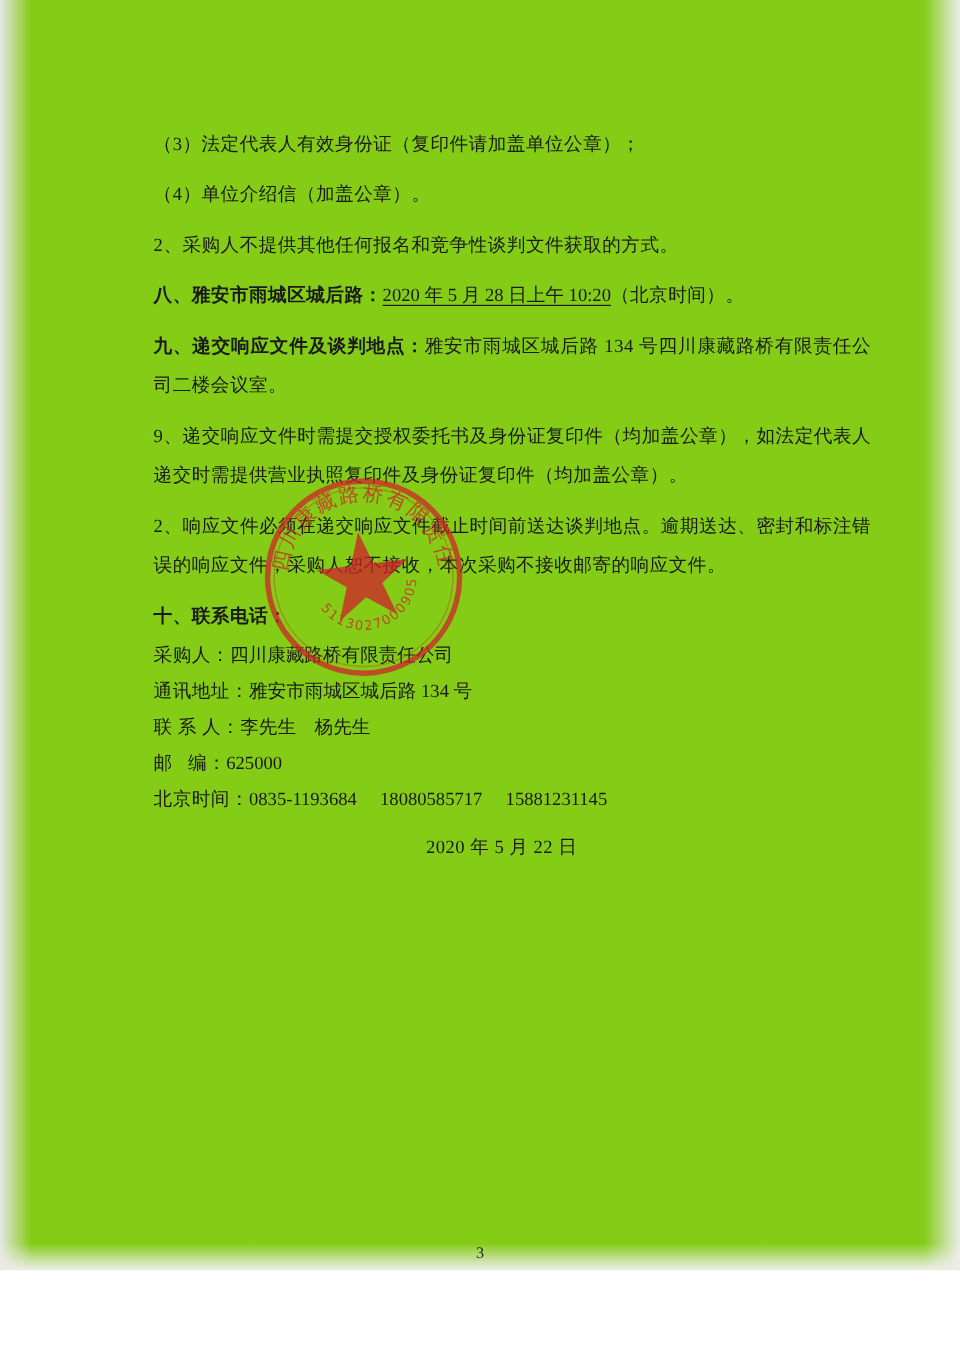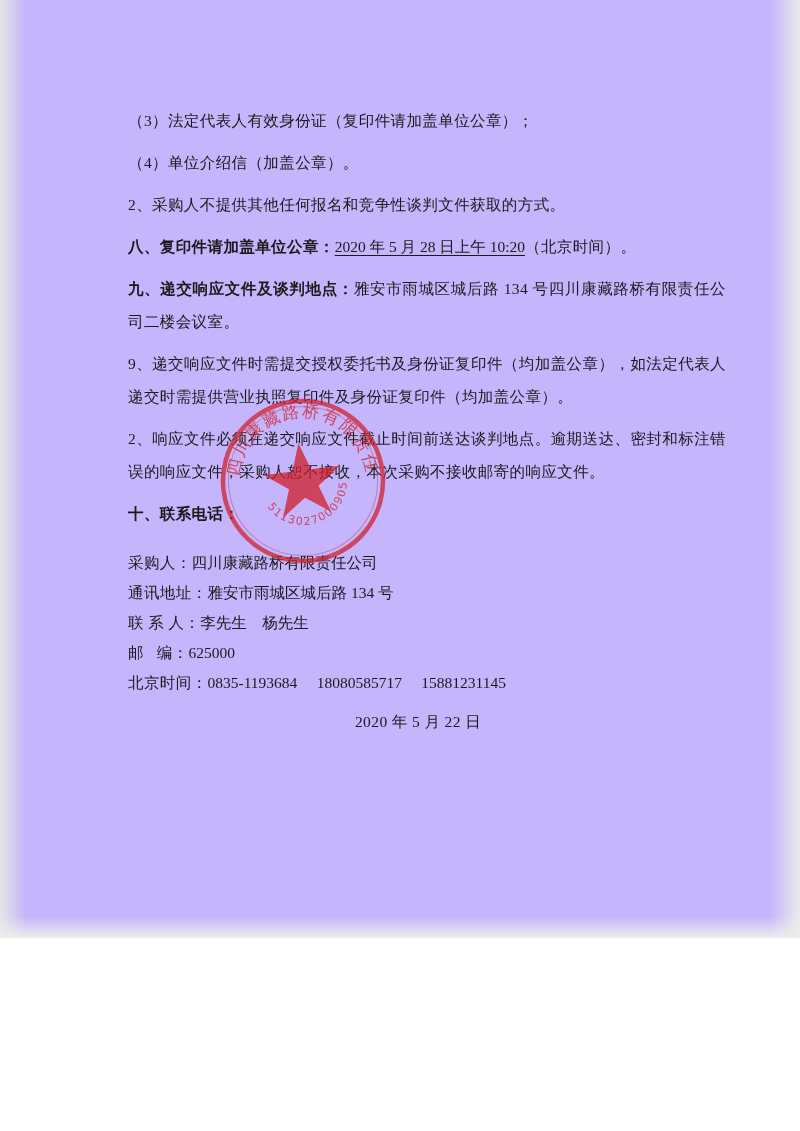--- a/index.html
+++ b/index.html
@@ -7,23 +7,23 @@
     padding: 0;
     background: #ffffff;
   }
   body {
     font-family: "Liberation Serif", "DejaVu Serif", serif;
     color: #1a1a1a;
   }
   #page {
     position: relative;
     width: 800px;
-    height: 938px;
+    height: 1058px;
     margin: 0 auto;
-    background: #c4b5fd;
+    background: #84cc16;
     overflow: hidden;
   }
   
   .scan-edge-left {
     position: absolute;
     left: 0; top: 0; bottom: 0; width: 26px;
     background: linear-gradient(to right, #e6e6e4, rgba(255,255,255,0));
     pointer-events: none;
   }
   .scan-edge-right {
@@ -60,21 +60,21 @@
     text-decoration: underline;
     text-underline-offset: 3px;
   }
   .num-lat {
     font-family: "Liberation Serif", serif;
     letter-spacing: 0;
   }
 
   
   .contact-block {
-    margin-top: 18px;
+    margin-top: 2px;
   }
   .contact-line {
     font-size: 15.5px;
     line-height: 30px;
     white-space: pre;
     letter-spacing: 0.4px;
   }
   .contact-line .lbl {
     display: inline-block;
   }
@@ -120,21 +120,21 @@
 
   <div class="doc-body">
 
     <p class="para">（3）法定代表人有效身份证（复印件请加盖单位公章）；</p>
 
     <p class="para">（4）单位介绍信（加盖公章）。</p>
 
     <p class="para">2、采购人不提供其他任何报名和竞争性谈判文件获取的方式。</p>
 
     <p class="para">
-      <span class="bold">八、复印件请加盖单位公章：</span><span class="underline num-lat">2020 年 5 月 28 日上午 10:20</span><span>（北京时间）。</span>
+      <span class="bold">八、雅安市雨城区城后路：</span><span class="underline num-lat">2020 年 5 月 28 日上午 10:20</span><span>（北京时间）。</span>
     </p>
 
     <p class="para">
       <span class="bold">九、递交响应文件及谈判地点：</span><span>雅安市雨城区城后路 134 号四川康藏路桥有限责任公司二楼会议室。</span>
     </p>
 
     <p class="para">9、递交响应文件时需提交授权委托书及身份证复印件（均加盖公章），如法定代表人递交时需提供营业执照复印件及身份证复印件（均加盖公章）。</p>
 
     <p class="para">2、响应文件必须在递交响应文件截止时间前送达谈判地点。逾期送达、密封和标注错误的响应文件，采购人恕不接收，本次采购不接收邮寄的响应文件。</p>
 

